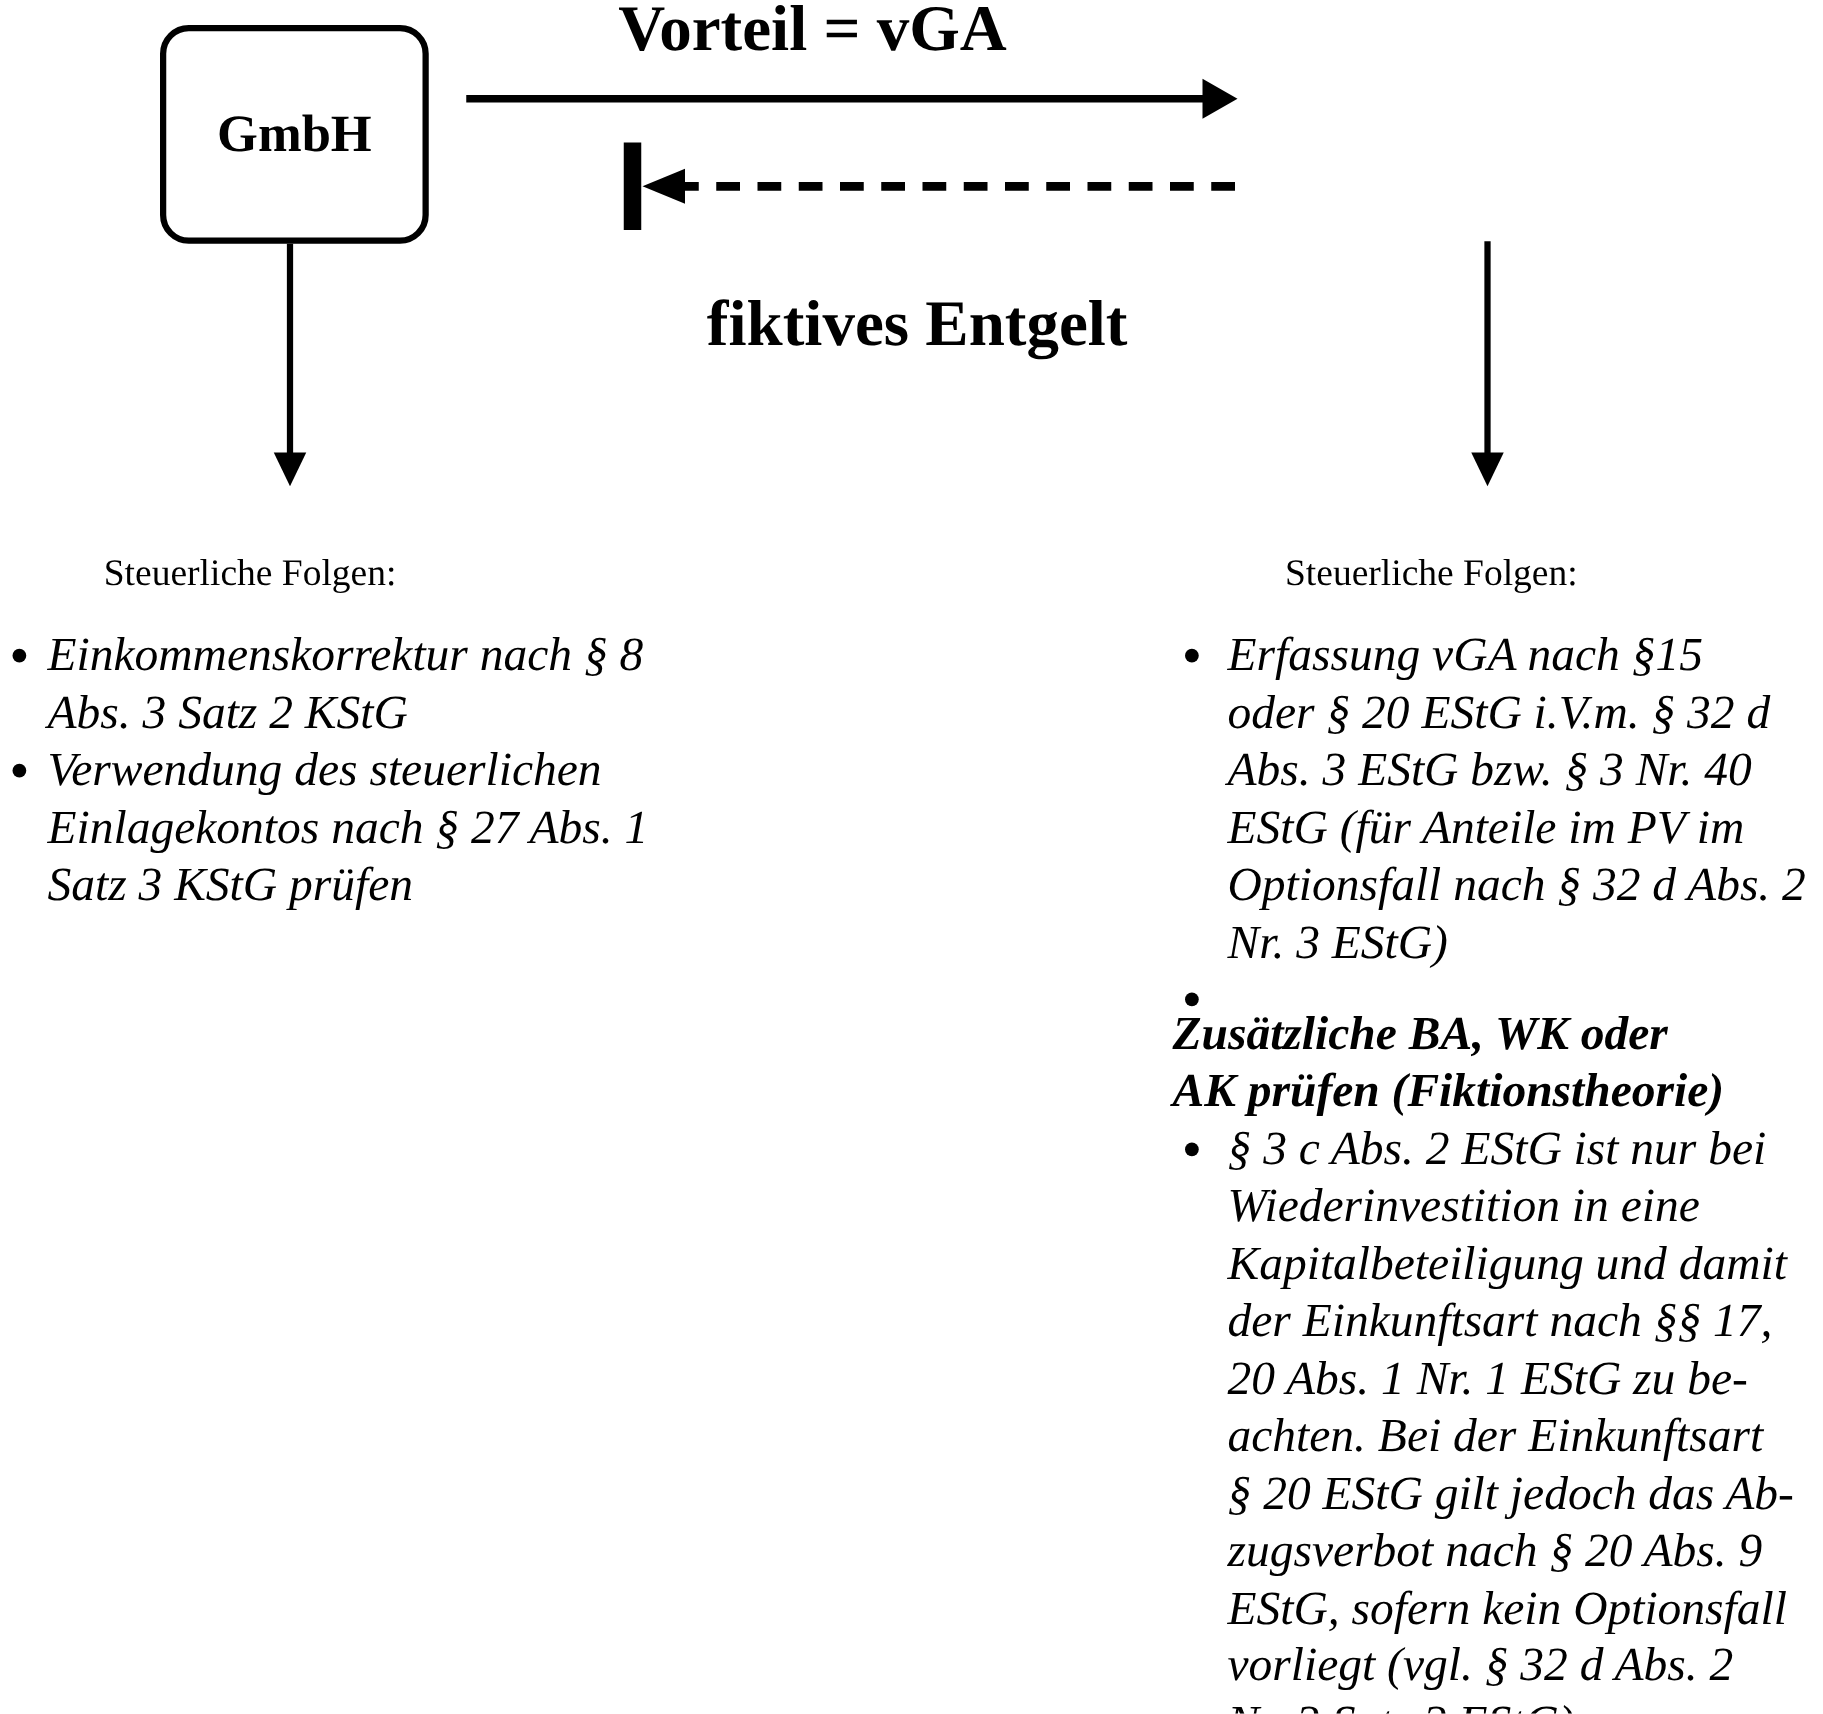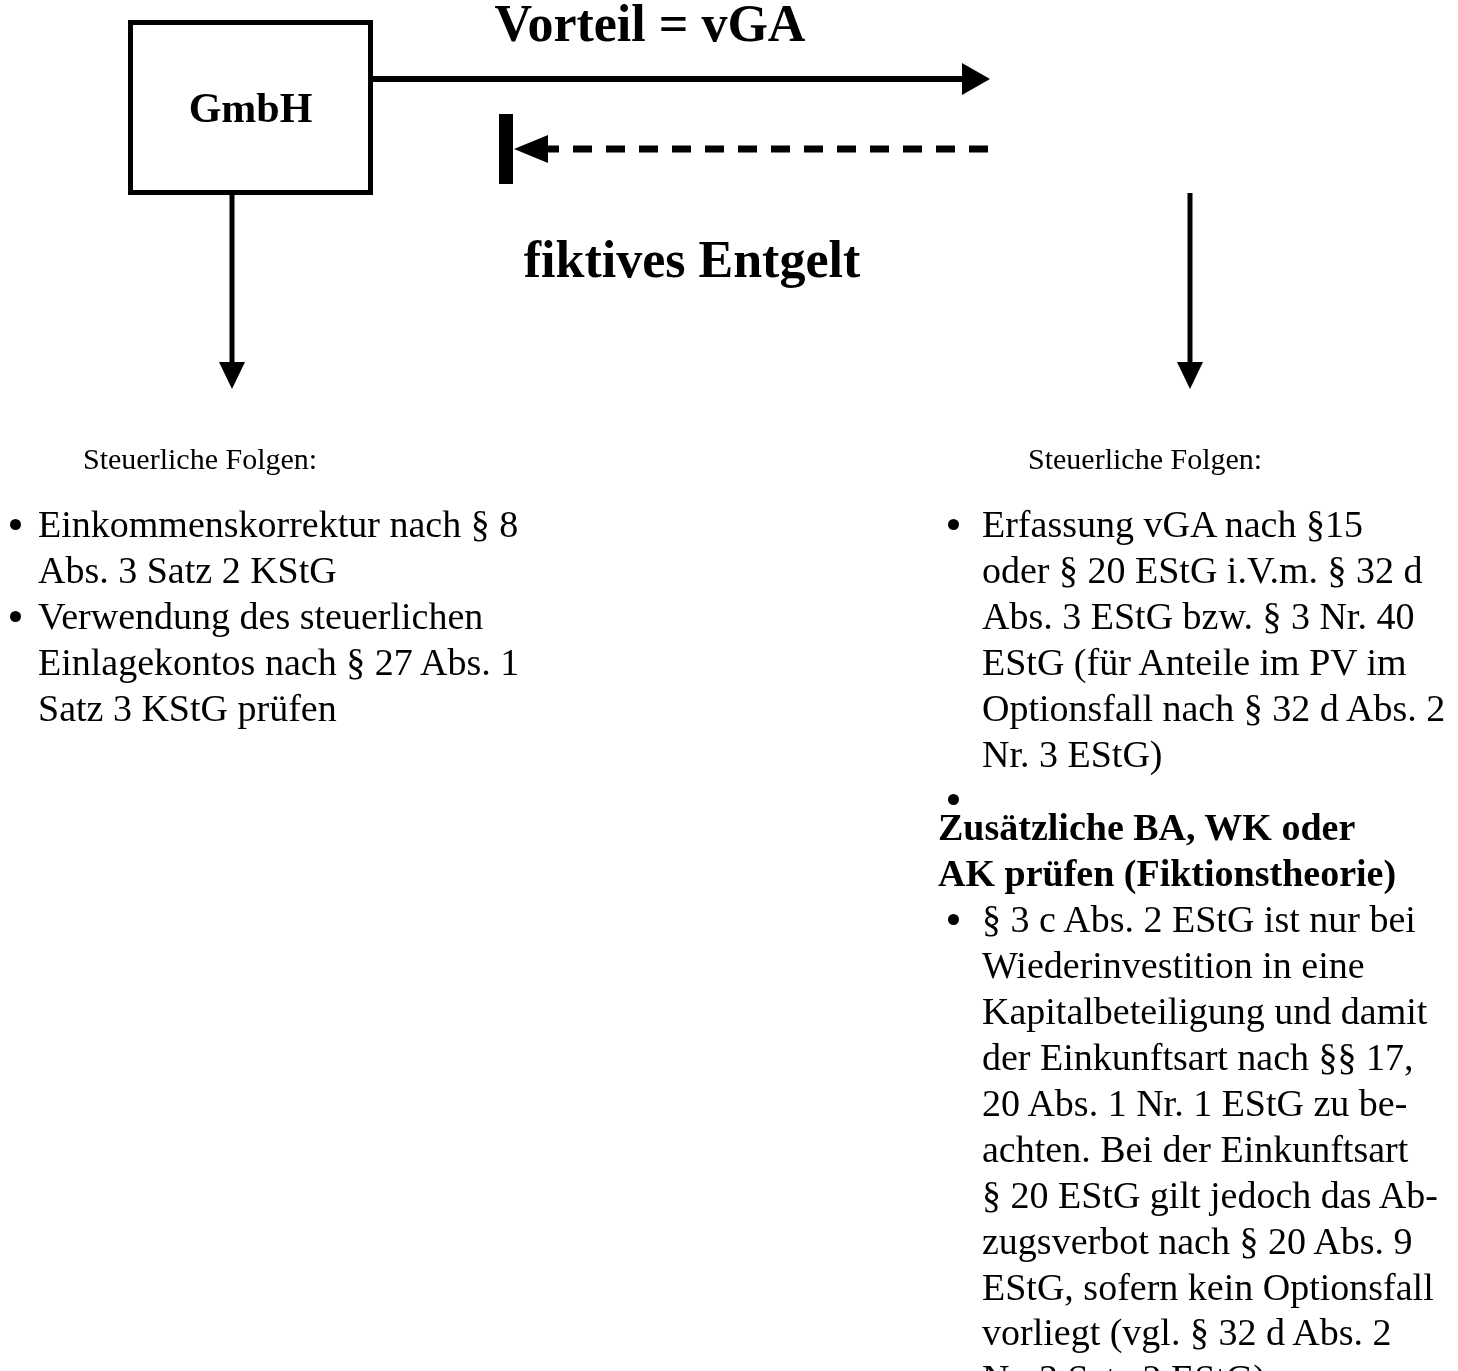--- a/index.html
+++ b/index.html
@@ -16,33 +16,33 @@
     position: absolute;
     box-sizing: border-box;
     border: 5px solid #000000;
     background: #ffffff;
     display: flex;
     align-items: center;
     justify-content: center;
     font-weight: bold;
     font-size: 42px;
   }
-  #box-gmbh { left: 128px; top: 20px; width: 245px; height: 175px; }
+  #box-gmbh { left: 128px; top: 20px; width: 215px; height: 175px; border-radius: 23px; }
   #box-gesellschafter { left: 986px; top: 20px; width: 374px; height: 173px; }
   .flow-label {
     position: absolute;
     width: 420px;
     text-align: center;
     font-weight: bold;
     font-size: 52px;
     line-height: 44px;
     white-space: nowrap;
   }
   #label-vorteil { left: 440px; top: 2px; }
-  #label-entgelt { left: 482px; top: 238px; }
+  #label-entgelt { left: 482px; top: 238px; text-align: right; }
   .arrow-layer {
     position: absolute;
     left: 0; top: 0;
     width: 1458px; height: 1371px;
     pointer-events: none;
   }
   .panel-heading {
     position: absolute;
     top: 437px;
     font-weight: normal;
@@ -53,20 +53,21 @@
   #heading-left { left: 83px; }
   #heading-right { left: 1028px; }
   .bullet-list {
     position: absolute;
     top: 502px;
     margin: 0;
     padding: 0;
     list-style: none;
     font-size: 38px;
     line-height: 45.9px;
+    font-style: italic;
   }
   #list-left { left: 0px; width: 620px; }
   #list-right { left: 938px; width: 520px; }
   .bullet-item { display: flex; align-items: flex-start; }
   .bullet-item.bold { font-weight: bold; flex-direction: column; }
   .dot {
     flex: 0 0 auto;
     width: 11px; height: 11px;
     border-radius: 50%;
     background: #000000;

